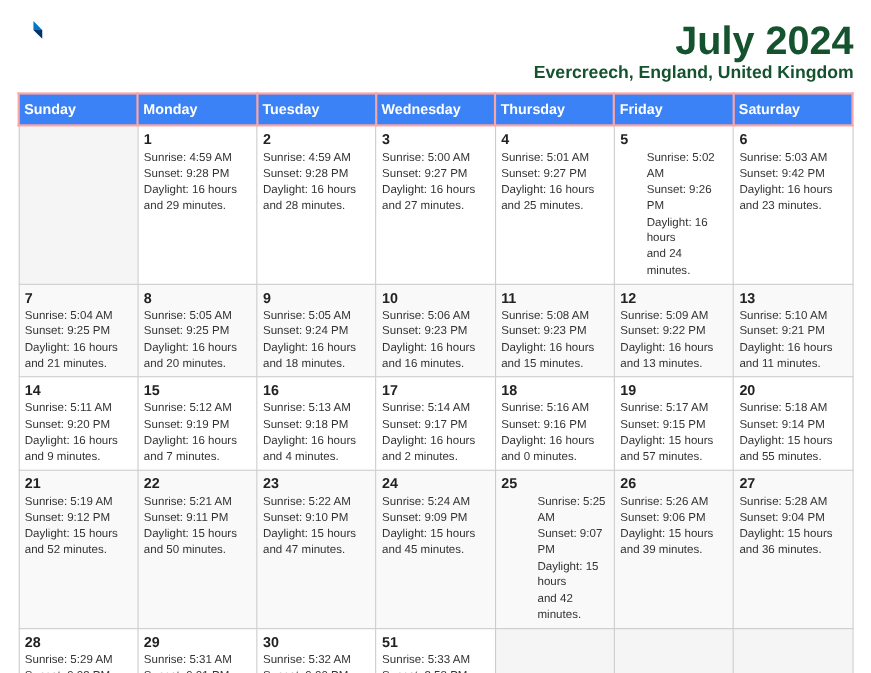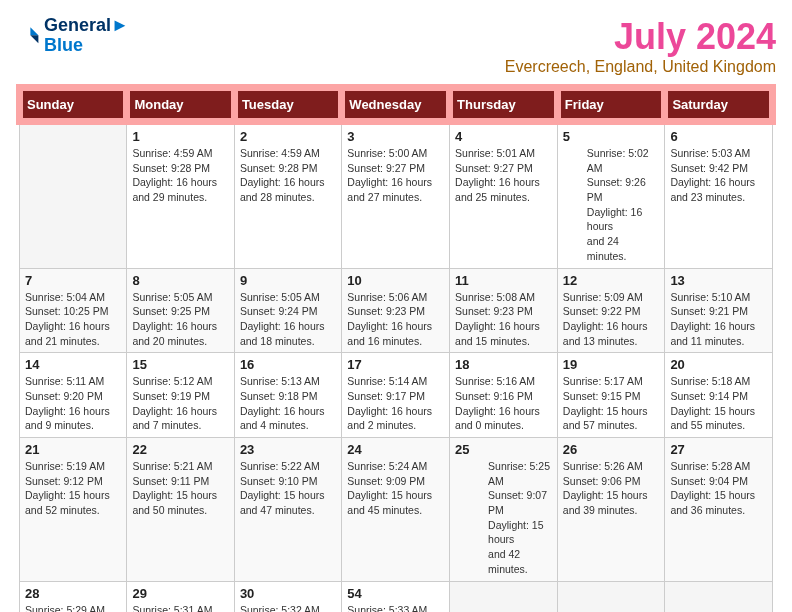--- a/index.html
+++ b/index.html
@@ -33,39 +33,40 @@
     .logo-icon {
       width: 24px;
       height: 24px;
     }
     .title-area {
       text-align: right;
     }
     .month-year {
       font-size: 36px;
       font-weight: bold;
-      color: #ec4899;
+      color: #14532d;
     }
     .location {
       font-size: 16px;
-      color: #a16207;
+      color: #14532d;
+      font-weight: bold;
     }
     table {
       width: 100%;
       border-collapse: collapse;
       font-size: 11px;
     }
     thead tr th {
-      background-color: #7f1d1d;
+      background-color: #3b82f6;
       color: #fff;
       padding: 6px 4px;
       text-align: left;
       font-size: 13px;
       font-weight: bold;
-      border: 7px solid #fca5a5;
+      border: 2px solid #fca5a5;
     }
     tbody tr td {
       border: 1px solid #ccc;
       padding: 4px 5px;
       vertical-align: top;
       width: 108px;
       min-height: 80px;
       background: #fff;
     }
     tbody tr:nth-child(even) td {
@@ -89,24 +90,20 @@
   </style>
 </head>
 <body>
 
 <div class="header-area">
   <div class="logo">
     <svg class="logo-icon" viewBox="0 0 30 30">
       <polygon points="18,4 28,14 18,14" fill="#0077cc"></polygon>
       <polygon points="18,14 28,14 28,24" fill="#003366"></polygon>
     </svg>
-    <div class="logo-text">
-      <div>General<span>►</span></div>
-      <div style="color:#0077cc;">Blue</div>
-    </div>
   </div>
   <div class="title-area">
     <div class="month-year">July 2024</div>
     <div class="location">Evercreech, England, United Kingdom</div>
   </div>
 </div>
 
 <table>
   <thead>
     <tr>
@@ -162,21 +159,21 @@
           <div class="day-info" style="white-space: pre-line;">Sunrise: 5:03 AM
 Sunset: 9:42 PM
 Daylight: 16 hours
 and 23 minutes.</div>
         </td>
       </tr>
       <tr>
         <td>
           <span class="day-num">7</span>
           <div class="day-info" style="white-space: pre-line;">Sunrise: 5:04 AM
-Sunset: 10:25 PM
+Sunset: 9:25 PM
 Daylight: 16 hours
 and 21 minutes.</div>
         </td>
         <td>
           <span class="day-num">8</span>
           <div class="day-info" style="white-space: pre-line;">Sunrise: 5:05 AM
 Sunset: 9:25 PM
 Daylight: 16 hours
 and 20 minutes.</div>
         </td>
@@ -334,21 +331,21 @@
 and 30 minutes.</div>
         </td>
         <td>
           <span class="day-num">30</span>
           <div class="day-info" style="white-space: pre-line;">Sunrise: 5:32 AM
 Sunset: 9:00 PM
 Daylight: 15 hours
 and 27 minutes.</div>
         </td>
         <td>
-          <span class="day-num">54</span>
+          <span class="day-num">51</span>
           <div class="day-info" style="white-space: pre-line;">Sunrise: 5:33 AM
 Sunset: 3:58 PM
 Daylight: 15 hours
 and 24 minutes.</div>
         </td>
         <td class="empty-cell"></td>
         <td class="empty-cell"></td>
         <td class="empty-cell"></td>
       </tr>
     </tbody>

